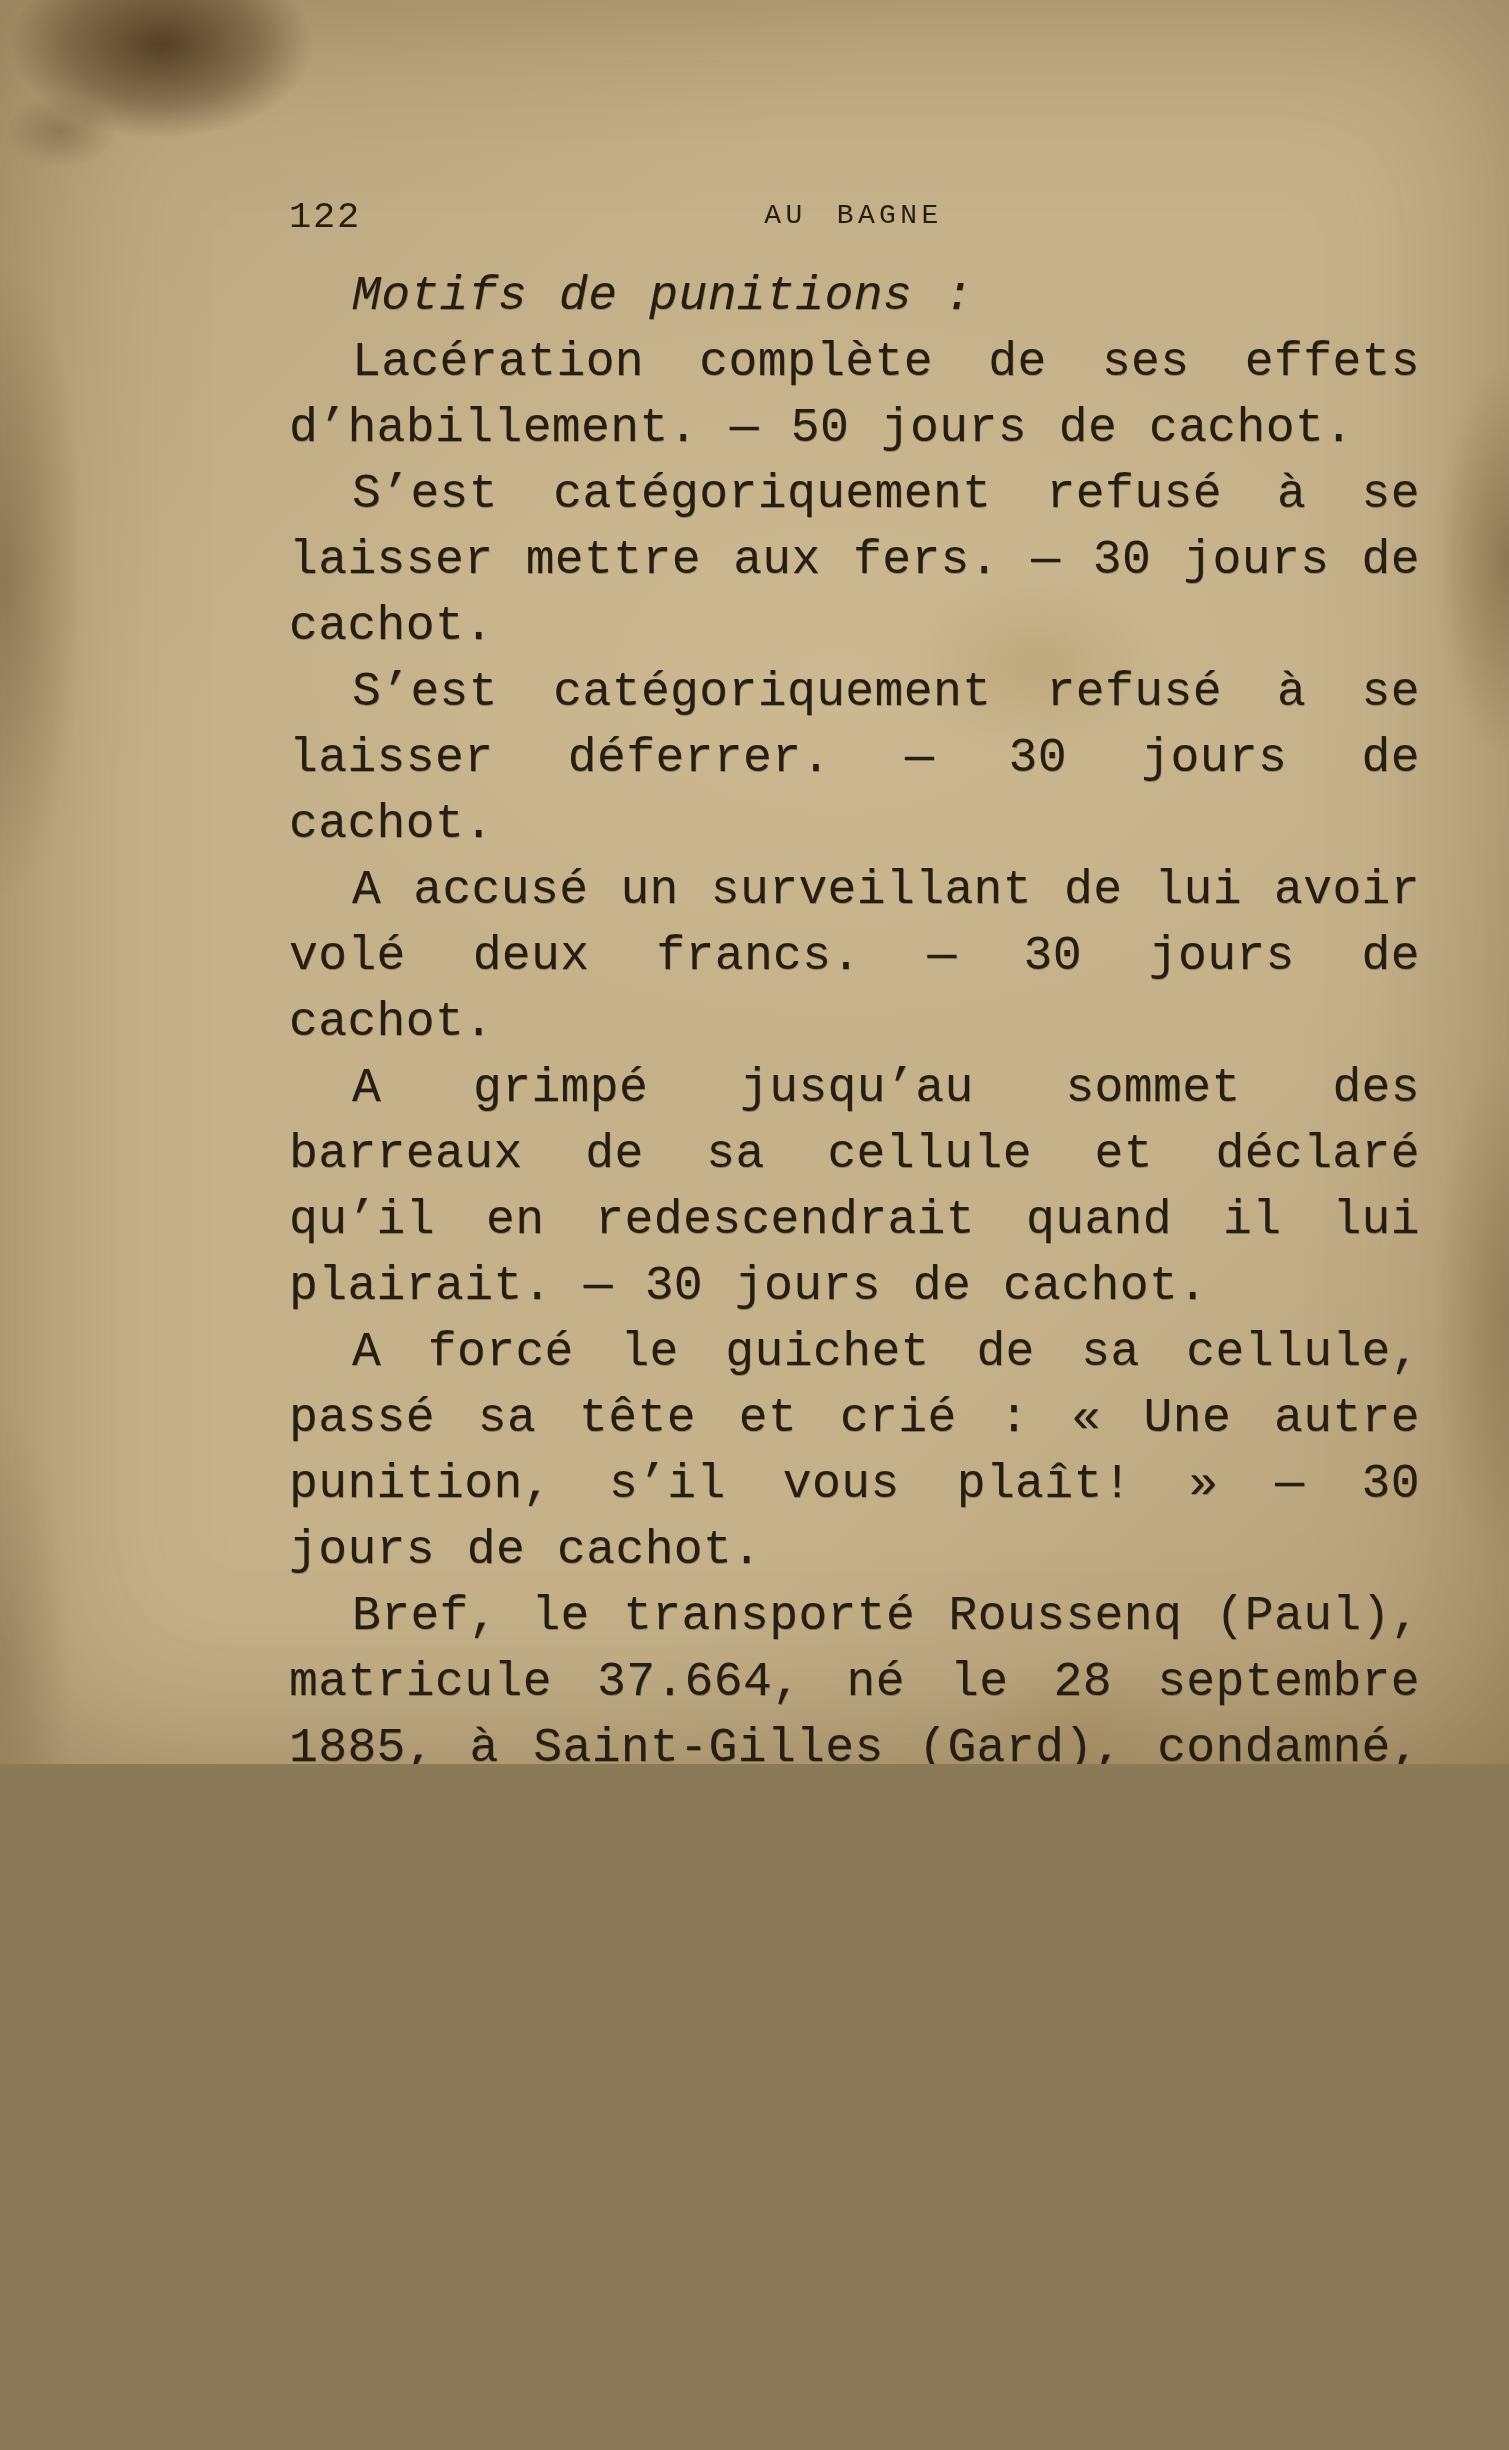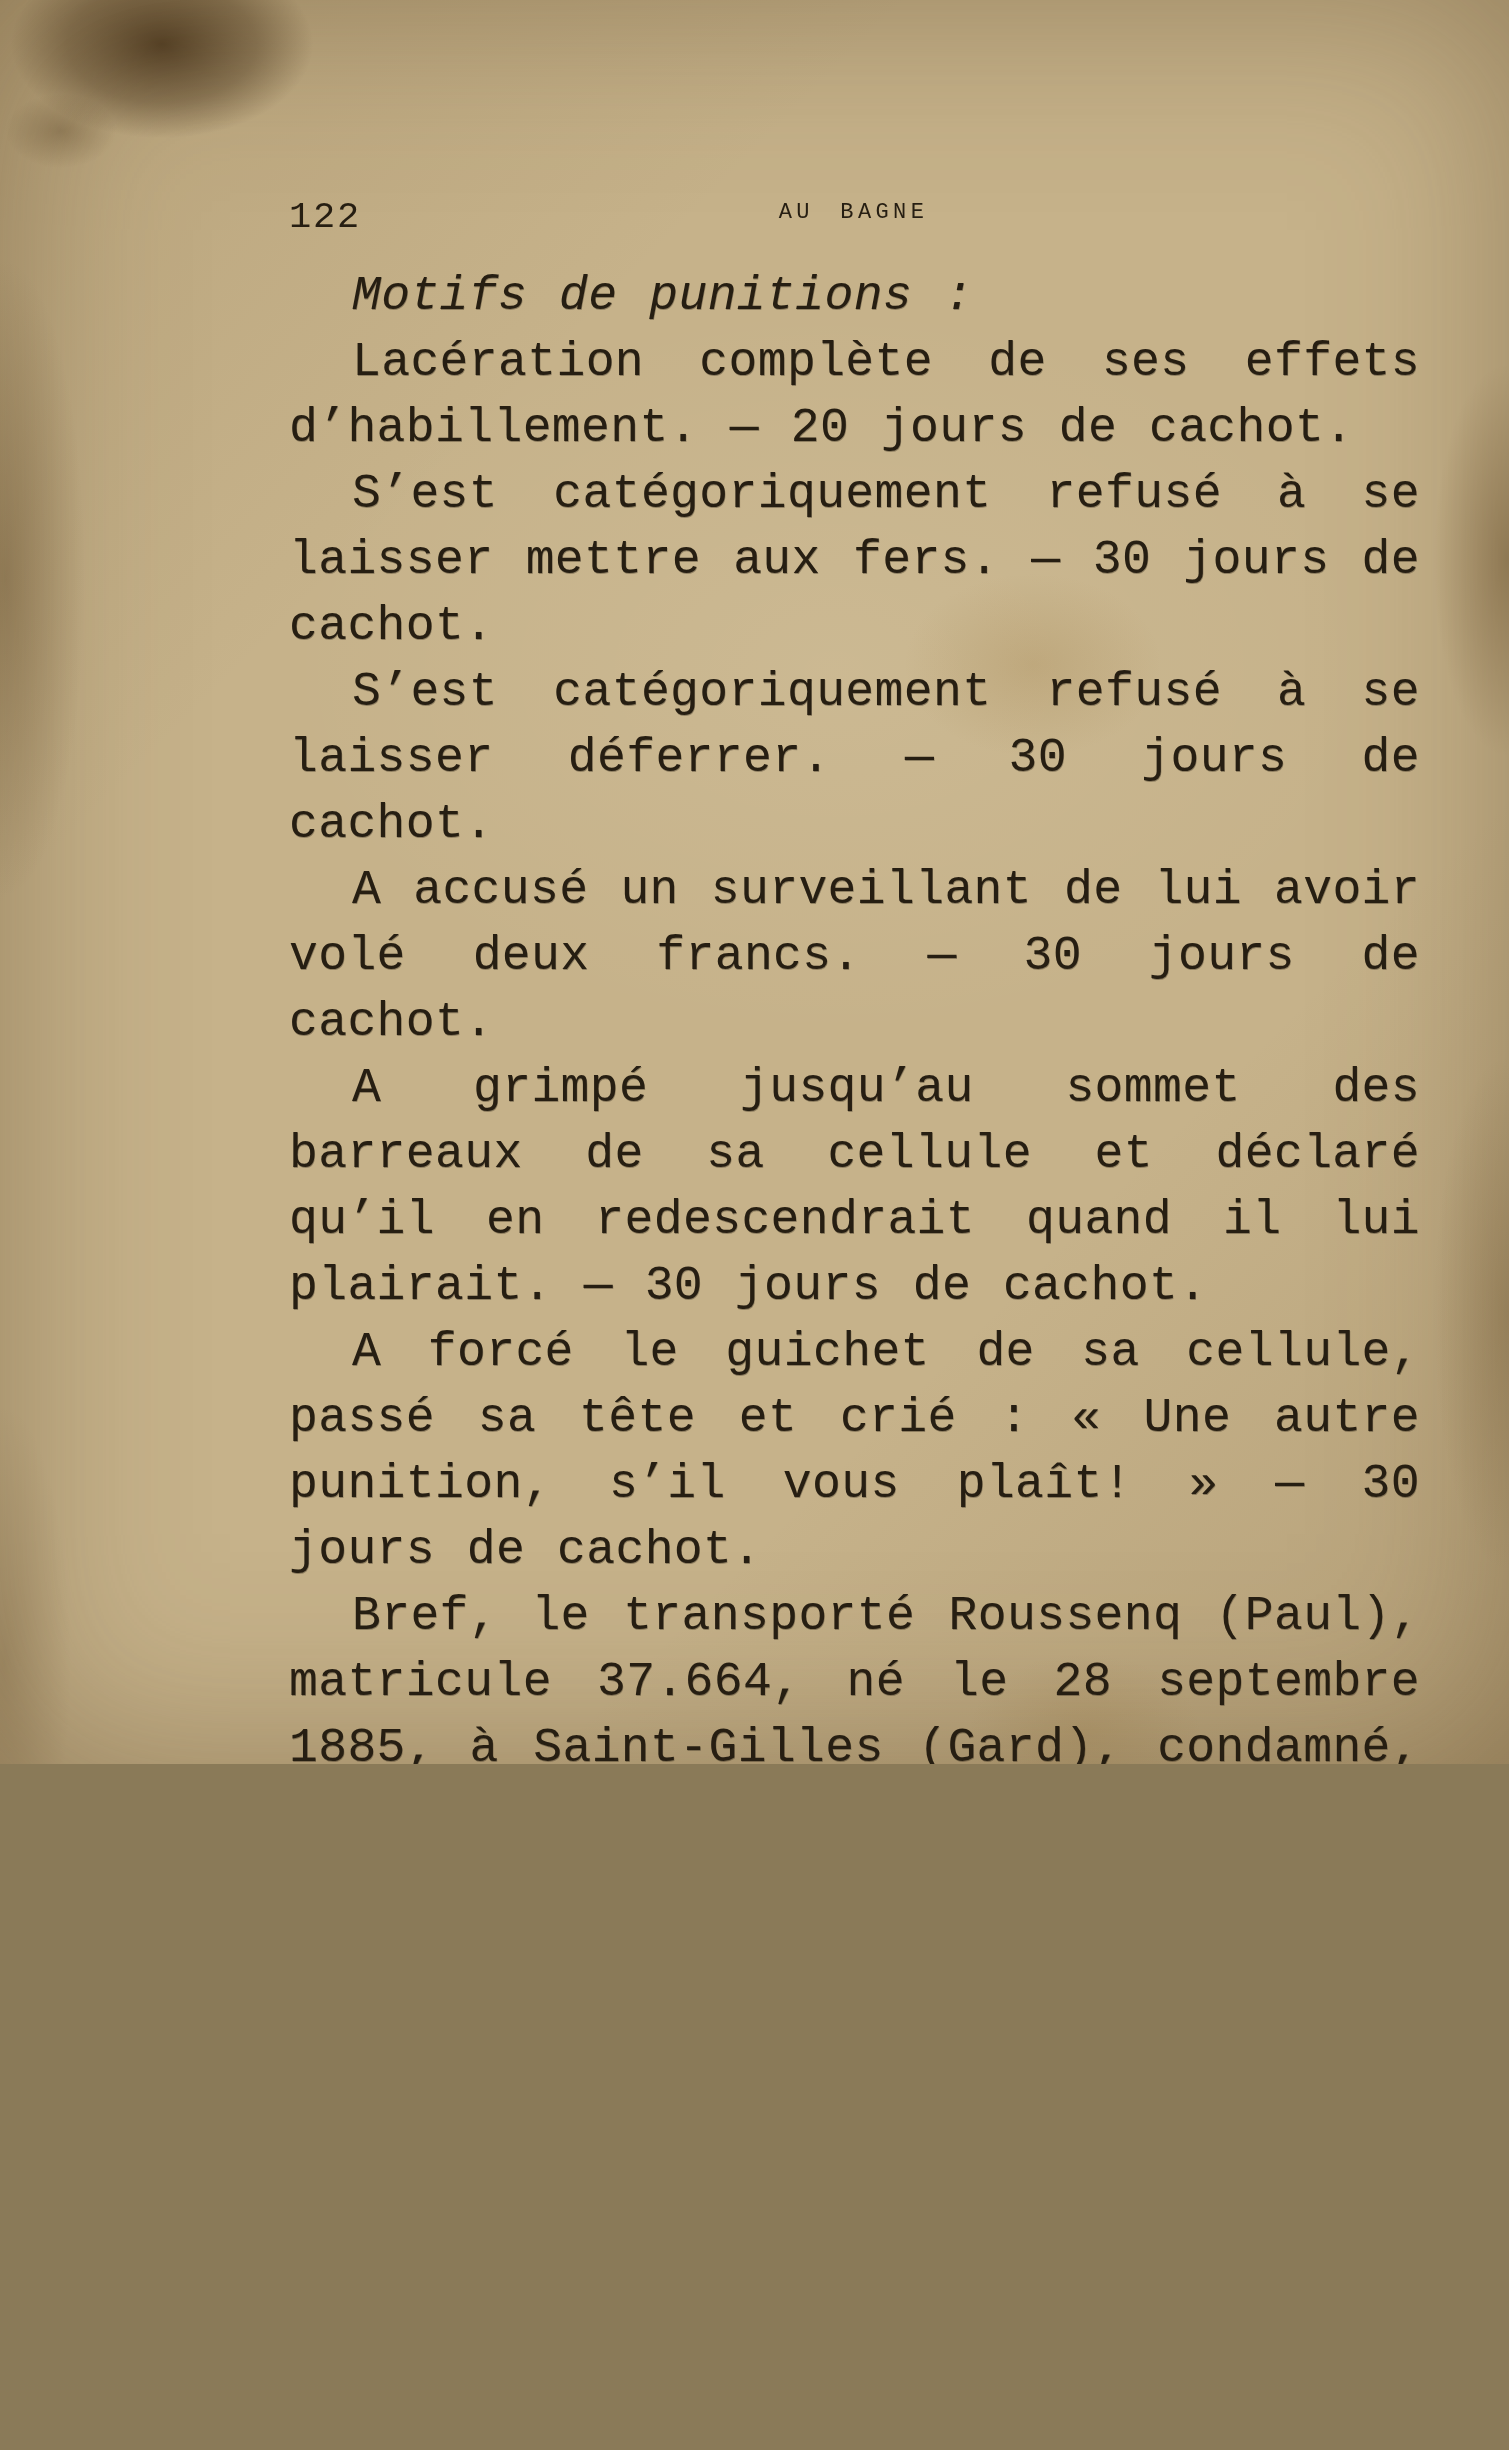--- a/index.html
+++ b/index.html
@@ -55,21 +55,21 @@
     top: 0;
     font-size: 37px;
     letter-spacing: 1.8px;
   }
   .header-title {
     position: absolute;
     left: 0;
     right: 0;
     top: 4.4px;
     text-align: center;
-    font-size: 22px;
+    font-size: 28px;
     letter-spacing: 4.4px;
     word-spacing: 8.8px;
   }
 
   .text-block {
     position: absolute;
     top: 263px;
     left: 289px;
     width: 1131px;
   }
@@ -105,21 +105,21 @@
 
 <div class="page">
 
   <div class="running-header">
     <span class="page-number">122</span>
     <span class="header-title">AU BAGNE</span>
   </div>
 
   <div class="text-block">
     <p class="lead-italic">Motifs de punitions :</p>
-    <p>Lacération complète de ses effets d’habillement. — 20 jours de cachot.</p>
+    <p>Lacération complète de ses effets d’habillement. — 50 jours de cachot.</p>
     <p>S’est catégoriquement refusé à se laisser mettre aux fers. — 30 jours de cachot.</p>
     <p>S’est catégoriquement refusé à se laisser déferrer. — 30 jours de cachot.</p>
     <p>A accusé un surveillant de lui avoir volé deux francs. — 30 jours de cachot.</p>
     <p>A grimpé jusqu’au sommet des barreaux de sa cellule et déclaré qu’il en redescendrait quand il lui plairait. — 30 jours de cachot.</p>
     <p>A forcé le guichet de sa cellule, passé sa tête et crié : « Une autre punition, s’il vous plaît! » — 30 jours de cachot.</p>
     <p>Bref, le transporté Roussenq (Paul), matricule 37.664, né le 28 septembre 1885, à Saint-Gilles (Gard), condamné, le 5 mai 1908, par le conseil de guerre de Tunis, à vingt ans de travaux forcés, pour tentative d’incendie volontaire, outrages et</p>
   </div>
 
   <div class="pen-mark"></div>
 

